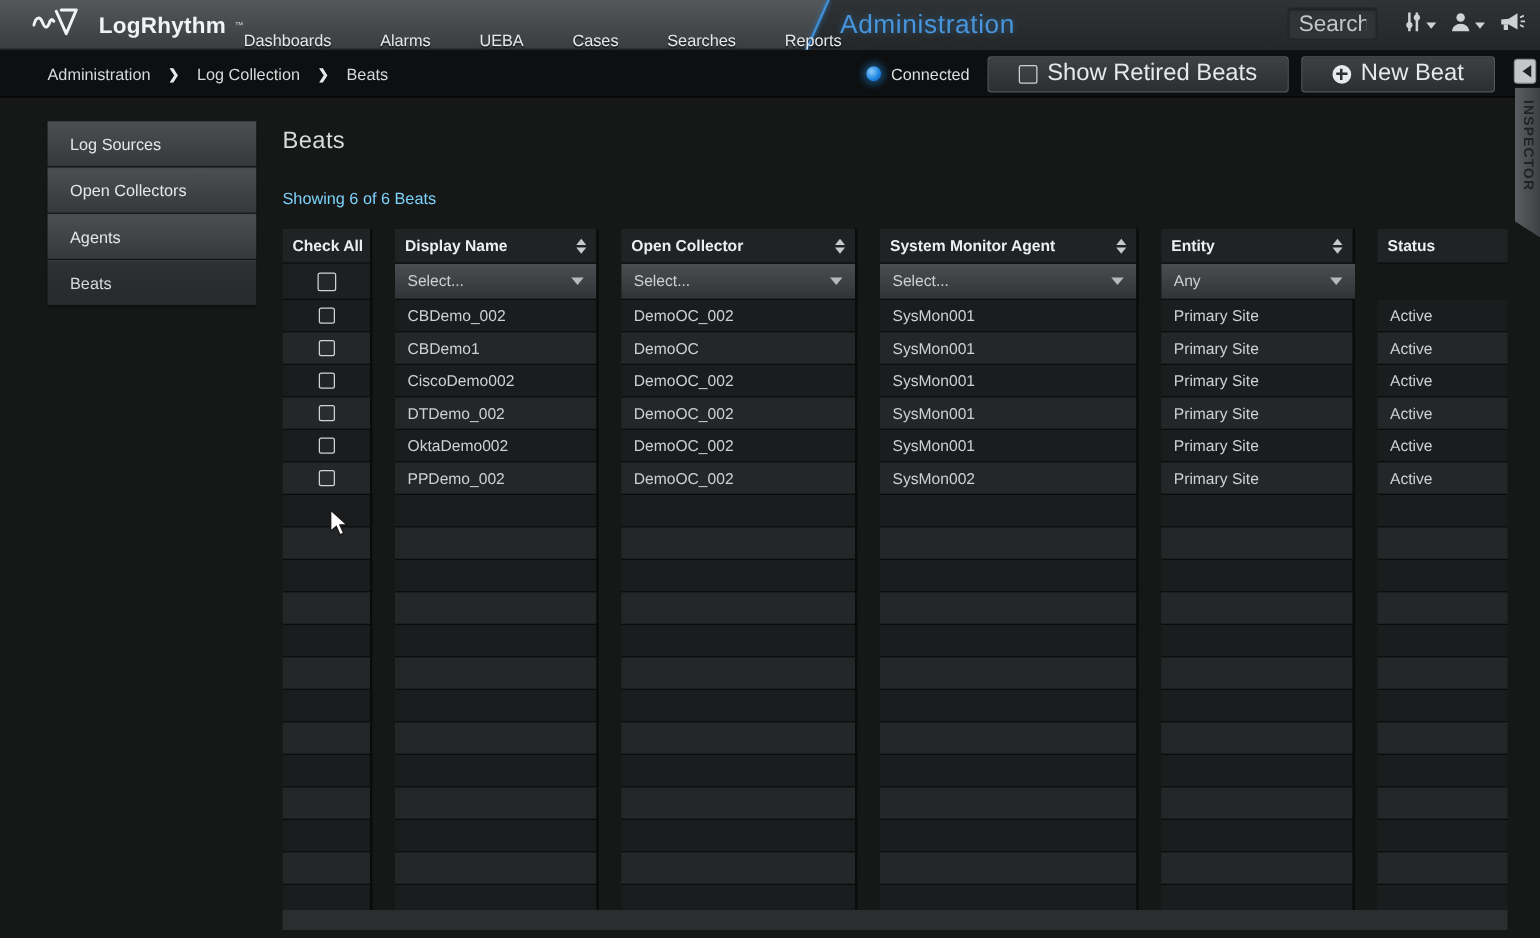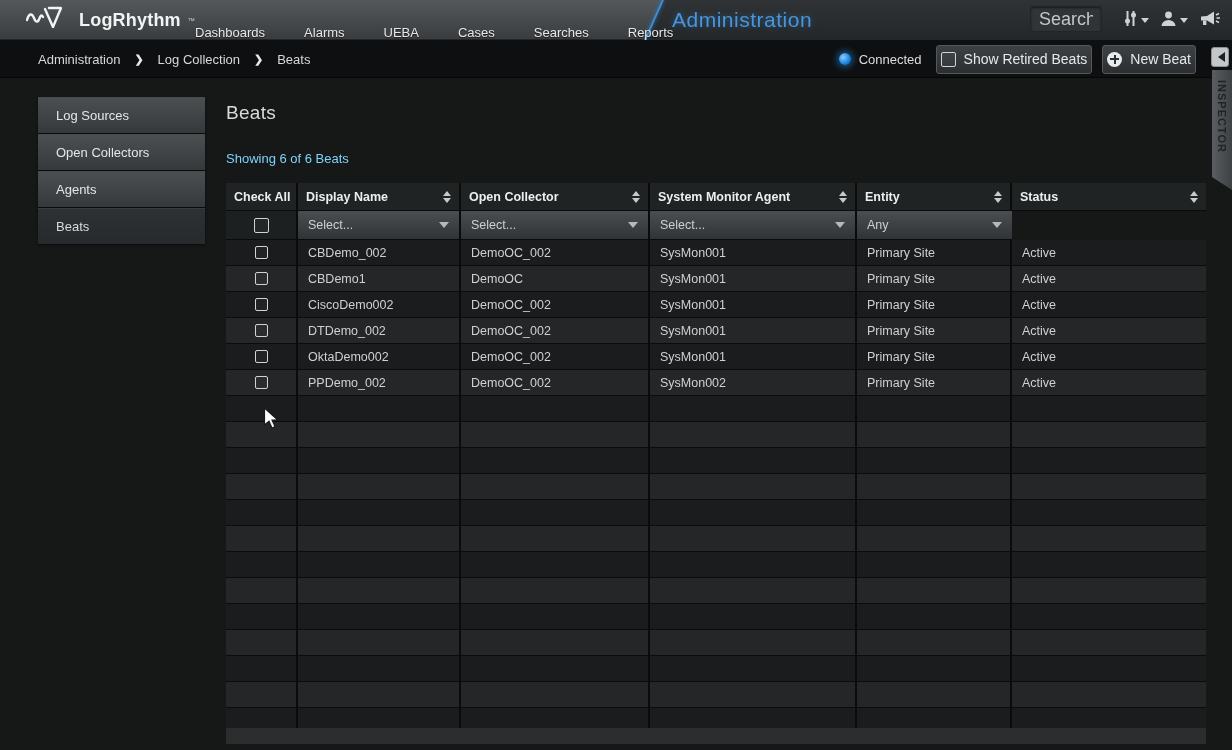--- a/index.html
+++ b/index.html
@@ -45,22 +45,22 @@
   .crumb-chev { color:#e8eaeb; font-size:11px; font-weight:bold; }
   .crumb-chev::before { content:"\276F"; }
   .bar-controls { position:absolute; right:36px; top:0; height:38px; display:flex;
     align-items:center; gap:10px; }
   .connected { display:flex; align-items:center; gap:8px; margin-right:4px; }
   .dot { width:12px; height:12px; border-radius:50%;
     background:radial-gradient(circle at 35% 35%, #8ecaf8, #1e88e5 55%, #0b4f94);
     box-shadow:0 0 7px 2px rgba(33,150,243,.55); }
   .connected-label { color:#dcdedf; font-size:13px; }
   .bc-btn { height:29px; display:inline-flex; align-items:center; gap:8px;
-    padding:0 4px; background:linear-gradient(#3d4143,#2c2f31);
-    border:1px solid #54585a; border-radius:3px; color:#e6e8e9; font-size:14px;
+    padding:0 24px; background:linear-gradient(#3d4143,#2c2f31);
+    border:1px solid #54585a; border-radius:3px; color:#e6e8e9; font-size:19px;
     cursor:default; }
   .cb { width:13px; height:13px; border:1px solid #d0d3d5; border-radius:2px;
     background:rgba(255,255,255,.03); display:inline-block; }
   .cb-lg { width:15px; height:15px; }
   .plus { width:15px; height:15px; border-radius:50%; background:#e8eaeb;
     position:relative; display:inline-block; }
   .plus::before, .plus::after { content:""; position:absolute; background:#2c2f31; }
   .plus::before { width:9px; height:2px; left:3px; top:6.5px; }
   .plus::after { width:2px; height:9px; left:6.5px; top:3px; }
 
@@ -86,21 +86,21 @@
   .side-item.active { background:linear-gradient(#2e3133,#272a2c); color:#d8dadb; }
 
   
   .page-title { position:absolute; left:226px; top:102px; font-size:19px;
     color:#d9dbdc; letter-spacing:.3px; }
   .summary { position:absolute; left:226px; top:151px; font-size:13px; color:#7dd3fc; }
 
   
   .table { position:absolute; left:226px; top:183px; width:980px; height:561px;
     overflow:hidden; }
-  .trow { display:grid; grid-template-columns:72px 163px 189px 207px 155px 194px; }
+  .trow { display:grid; grid-template-columns:72px 163px 189px 207px 155px 194px;gap:18px; }
   .cell { border-right:2px solid #0a0b0b; border-bottom:1px solid #0a0b0b;
     display:flex; align-items:center; padding:0 10px; font-size:12.5px;
     color:#ced1d3; overflow:hidden; white-space:nowrap; }
   .cell:last-child { border-right:none; }
   .hrow .cell { height:28px; background:#202324; color:#eceeef; font-weight:bold;
     padding:0 8px; }
   .frow .cell { height:29px; background:#1d2021; padding:0; }
   .drow .cell { height:26px; }
   .drow.dark .cell { background:#1a1c1d; }
   .drow.light .cell { background:#242628; }

